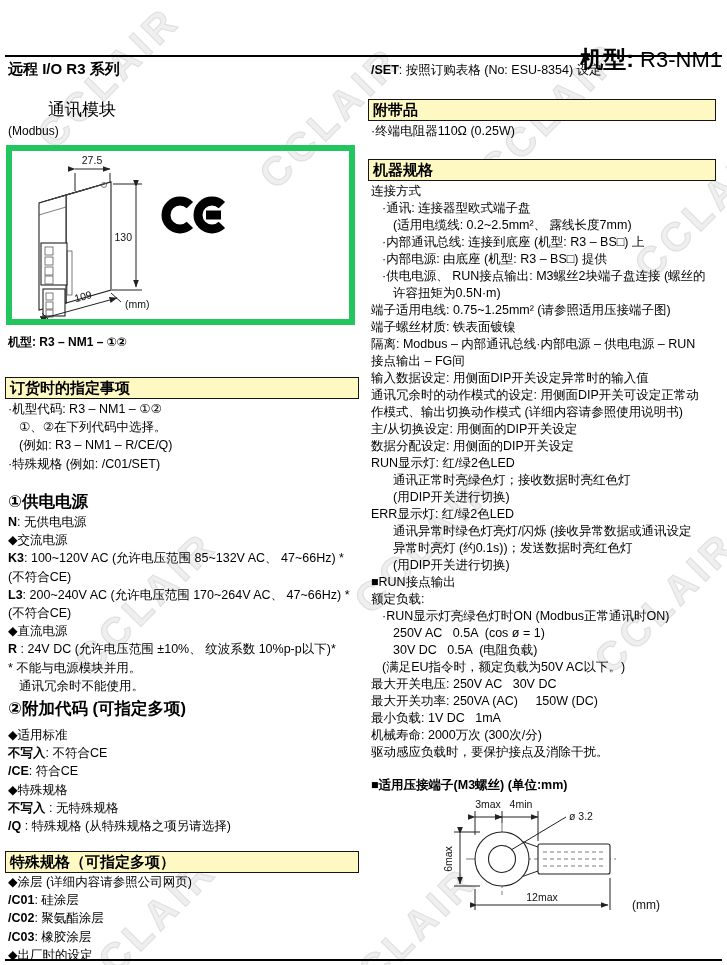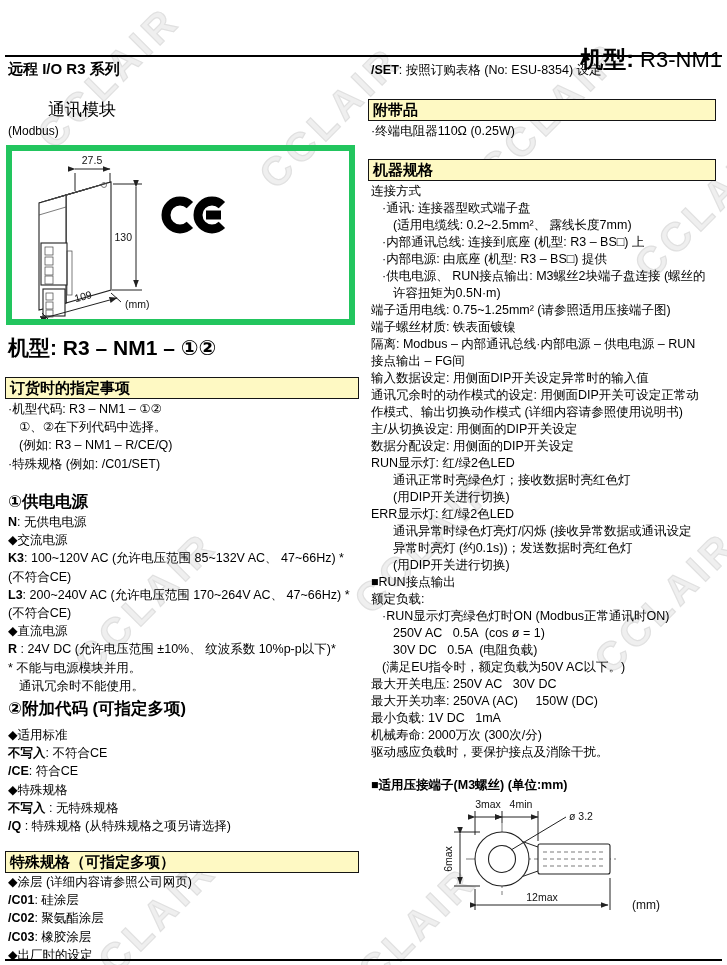--- a/index.html
+++ b/index.html
@@ -10,21 +10,21 @@
       color:#efefef;-webkit-text-stroke:1.2px #e0e0e0;transform:rotate(-45deg);
       white-space:nowrap;z-index:0;user-select:none;}
   .z{z-index:1;}
   .model-title{right:5px;top:16px;font-size:22px;text-align:right;margin-top:28px;}
   .model-title b{font-size:23px;}
   .hr{left:5px;width:717px;height:0;border-top:2px solid #000;}
   .series{left:8px;top:60px;font-size:15px;font-weight:bold;}
   .h-mod{left:8px;top:98px;font-size:17px;font-weight:normal;margin-left:40px;}
   .sub{left:8px;top:124px;font-size:12px;}
   .figbox{left:6px;top:145px;width:337px;height:168px;border:6px solid #22c55e;}
-  .modelcode{left:8px;top:334px;font-size:21px;font-weight:bold;}
+  .modelcode{left:8px;top:334px;font-size:12px;font-weight:bold;}
   .bar{background:#fef9c3;border:1.3px solid #151515;font-weight:bold;font-size:15px;
        padding:0 4px;height:20px;line-height:20px;}
   .bar-l{left:5px;width:344px;}
   .bar-r{left:368px;width:338px;}
   .lines .line{white-space:pre-wrap;font-size:12.5px;line-height:18.2px;}
   .rcol .line{line-height:17px;}
   .ind1{padding-left:11px;}
   .ind2{padding-left:22px;}
   .sechead{font-size:16.5px;font-weight:bold;}
   .setline{left:371px;top:62px;font-size:12.5px;}

